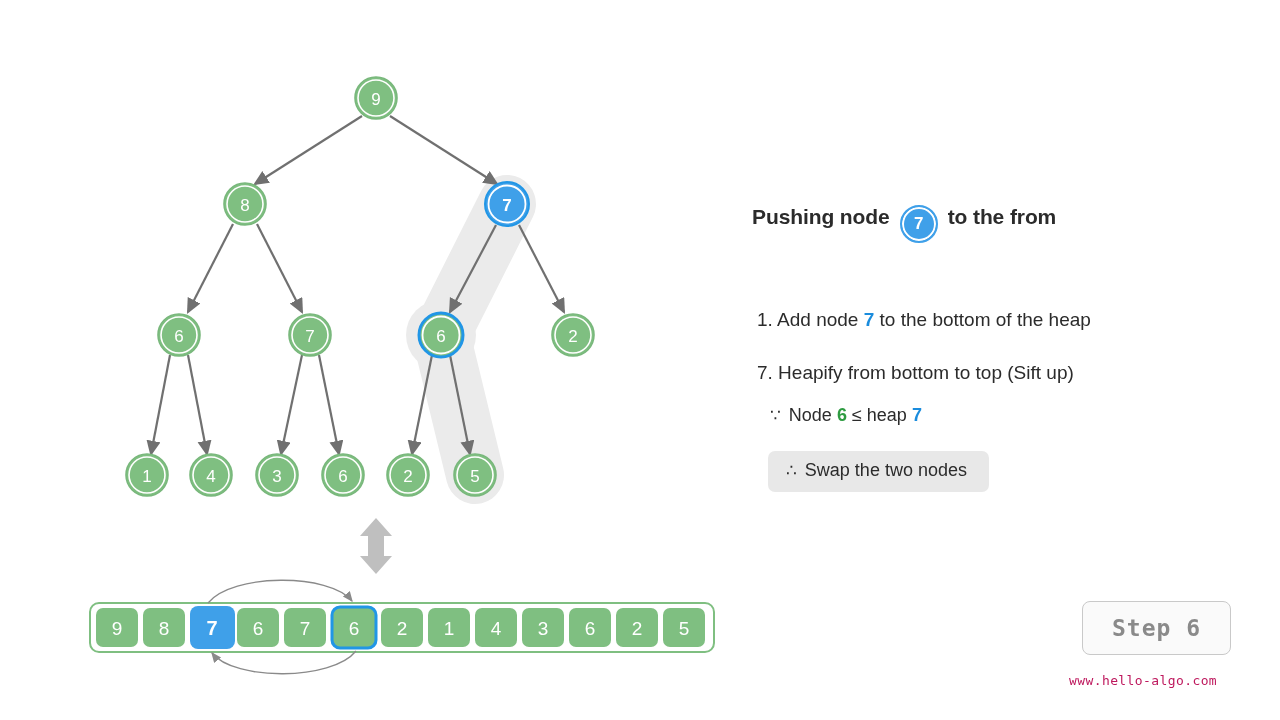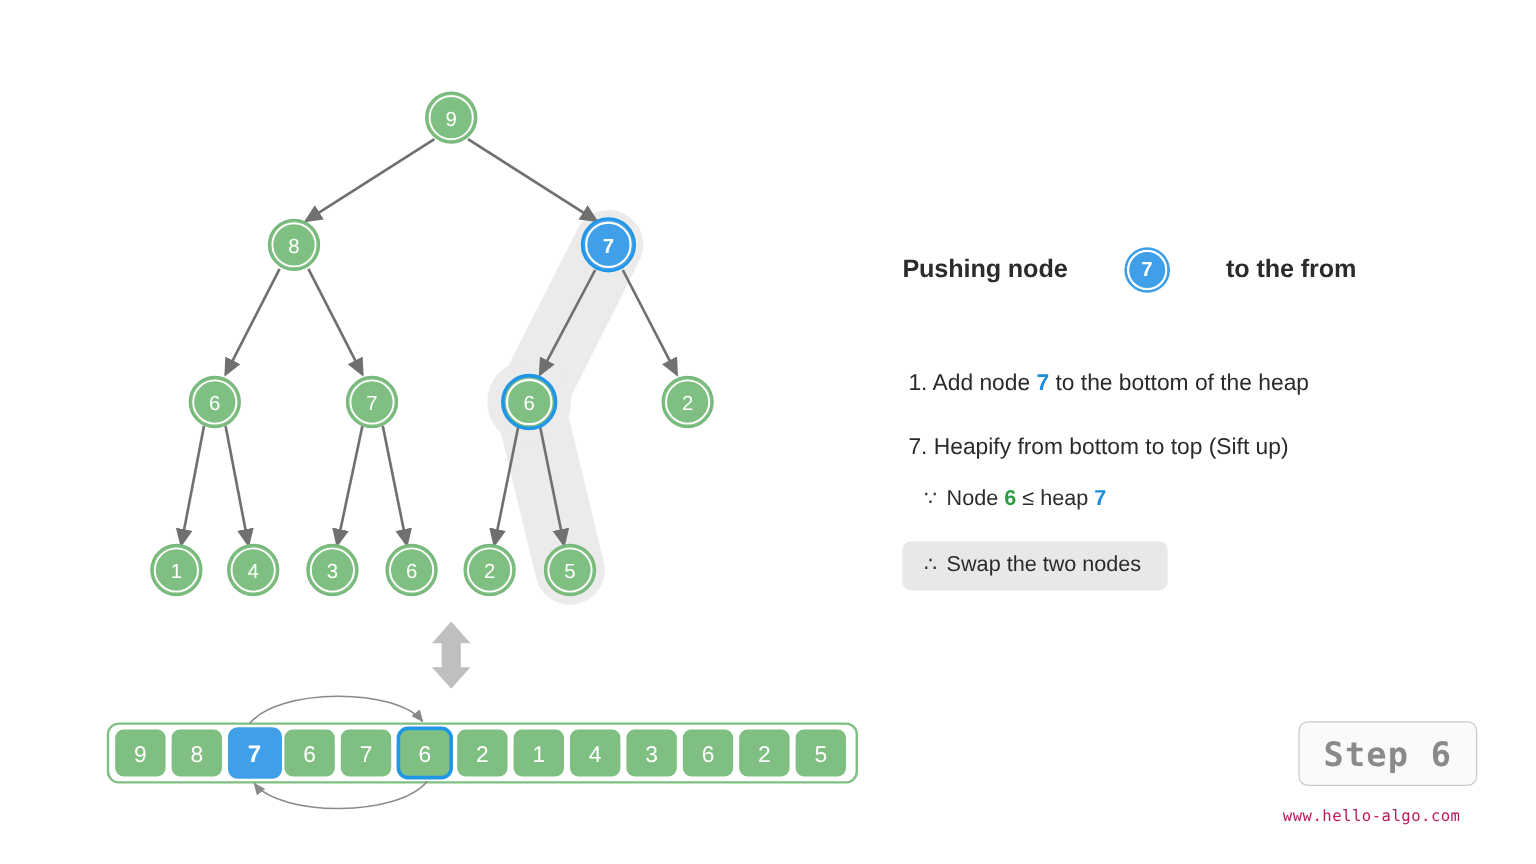--- a/index.html
+++ b/index.html
@@ -37,24 +37,22 @@
     left: 752px;
     top: 205px;
     width: 500px;
   }
   .panel-title {
     font-size: 21px;
     font-weight: bold;
     color: #2b2b2b;
     letter-spacing: -0.1px;
     display: flex;
-    align-items: center;
     height: 40px;
     white-space: nowrap;
-    gap: 37px;
   }
   .title-chip {
     display: inline-flex;
     align-items: center;
     justify-content: center;
     width: 34px;
     height: 34px;
     border-radius: 50%;
     background: #3fa0e9;
     border: 2px solid #3fa0e9;
@@ -74,21 +72,21 @@
   #step1 { position: absolute; left: 5px; top: 87px; }
   #step2 { position: absolute; left: 5px; top: 140px; }
   .reason-line {
     position: absolute;
     font-size: 18px;
     color: #2b2b2b;
     white-space: nowrap;
   }
   #reason1 { left: 18px; top: 200px; }
   #reason2 {
-    left: 0px;
+    left: 16px;
     top: 246px;
     background: #e8e8e8;
     border-radius: 7px;
     padding: 9px 22px 11px 18px;
   }
   .blue-num { color: #1a8cdd; font-weight: bold; }
   .green-num { color: #2e9b41; font-weight: bold; }
   .sym { font-size: 17px; margin-right: 3px; }
 
   
@@ -98,21 +96,21 @@
     top: 601px;
     width: 147px;
     height: 52px;
     border: 1px solid #c9c9c9;
     border-radius: 8px;
     background: #fafafa;
     display: flex;
     align-items: center;
     justify-content: center;
     font-family: "DejaVu Sans Mono", monospace;
-    font-size: 28px;
+    font-size: 23px;
     font-weight: bold;
     color: #8a8a8a;
     letter-spacing: 1px;
   }
 
   
   #watermark {
     position: absolute;
     left: 1069px;
     top: 673px;

